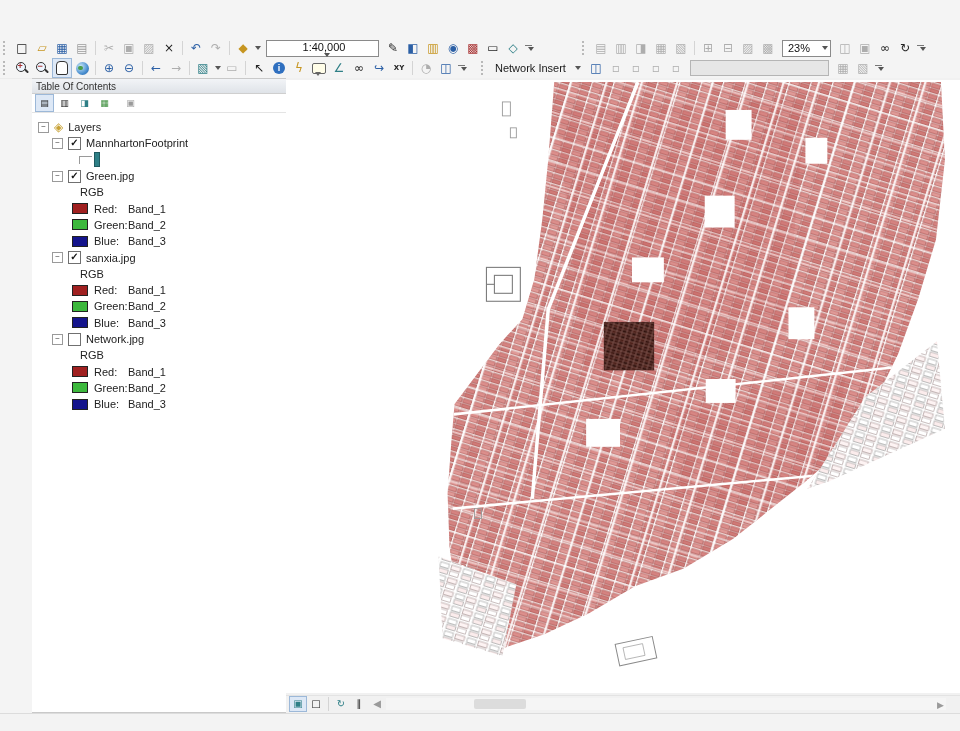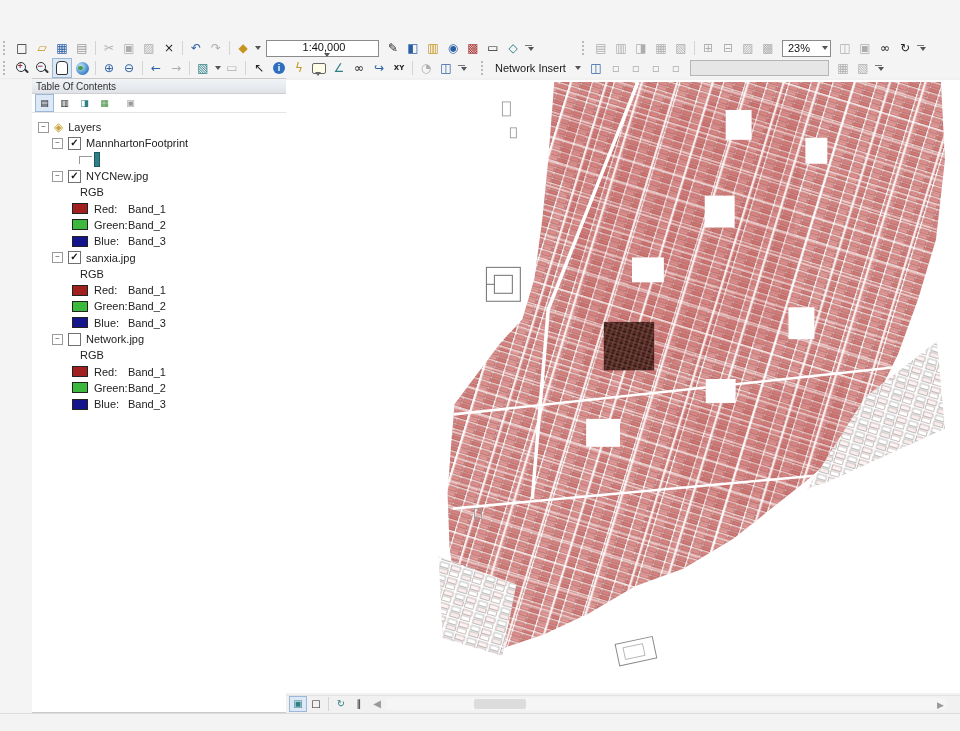--- a/index.html
+++ b/index.html
@@ -378,21 +378,21 @@
           <span>MannhartonFootprint</span>
         </div>
         <div class="trow" style="padding-left:47px">
           <span class="fsym-a"></span>
           <span class="fsym-b"></span>
         </div>
 
         <div class="trow ind2">
           <span class="exp">−</span>
           <span class="cbx">✓</span>
-          <span>NYCNew.jpg</span>
+          <span>Green.jpg</span>
         </div>
         <div class="trow ind3">
             <span>RGB</span>
           </div>
         <div class="trow ind4">
           <span class="sw sw0"></span>
           <span class="chan">Red:</span>
           <span>Band_1</span>
         </div>
         <div class="trow ind4">

